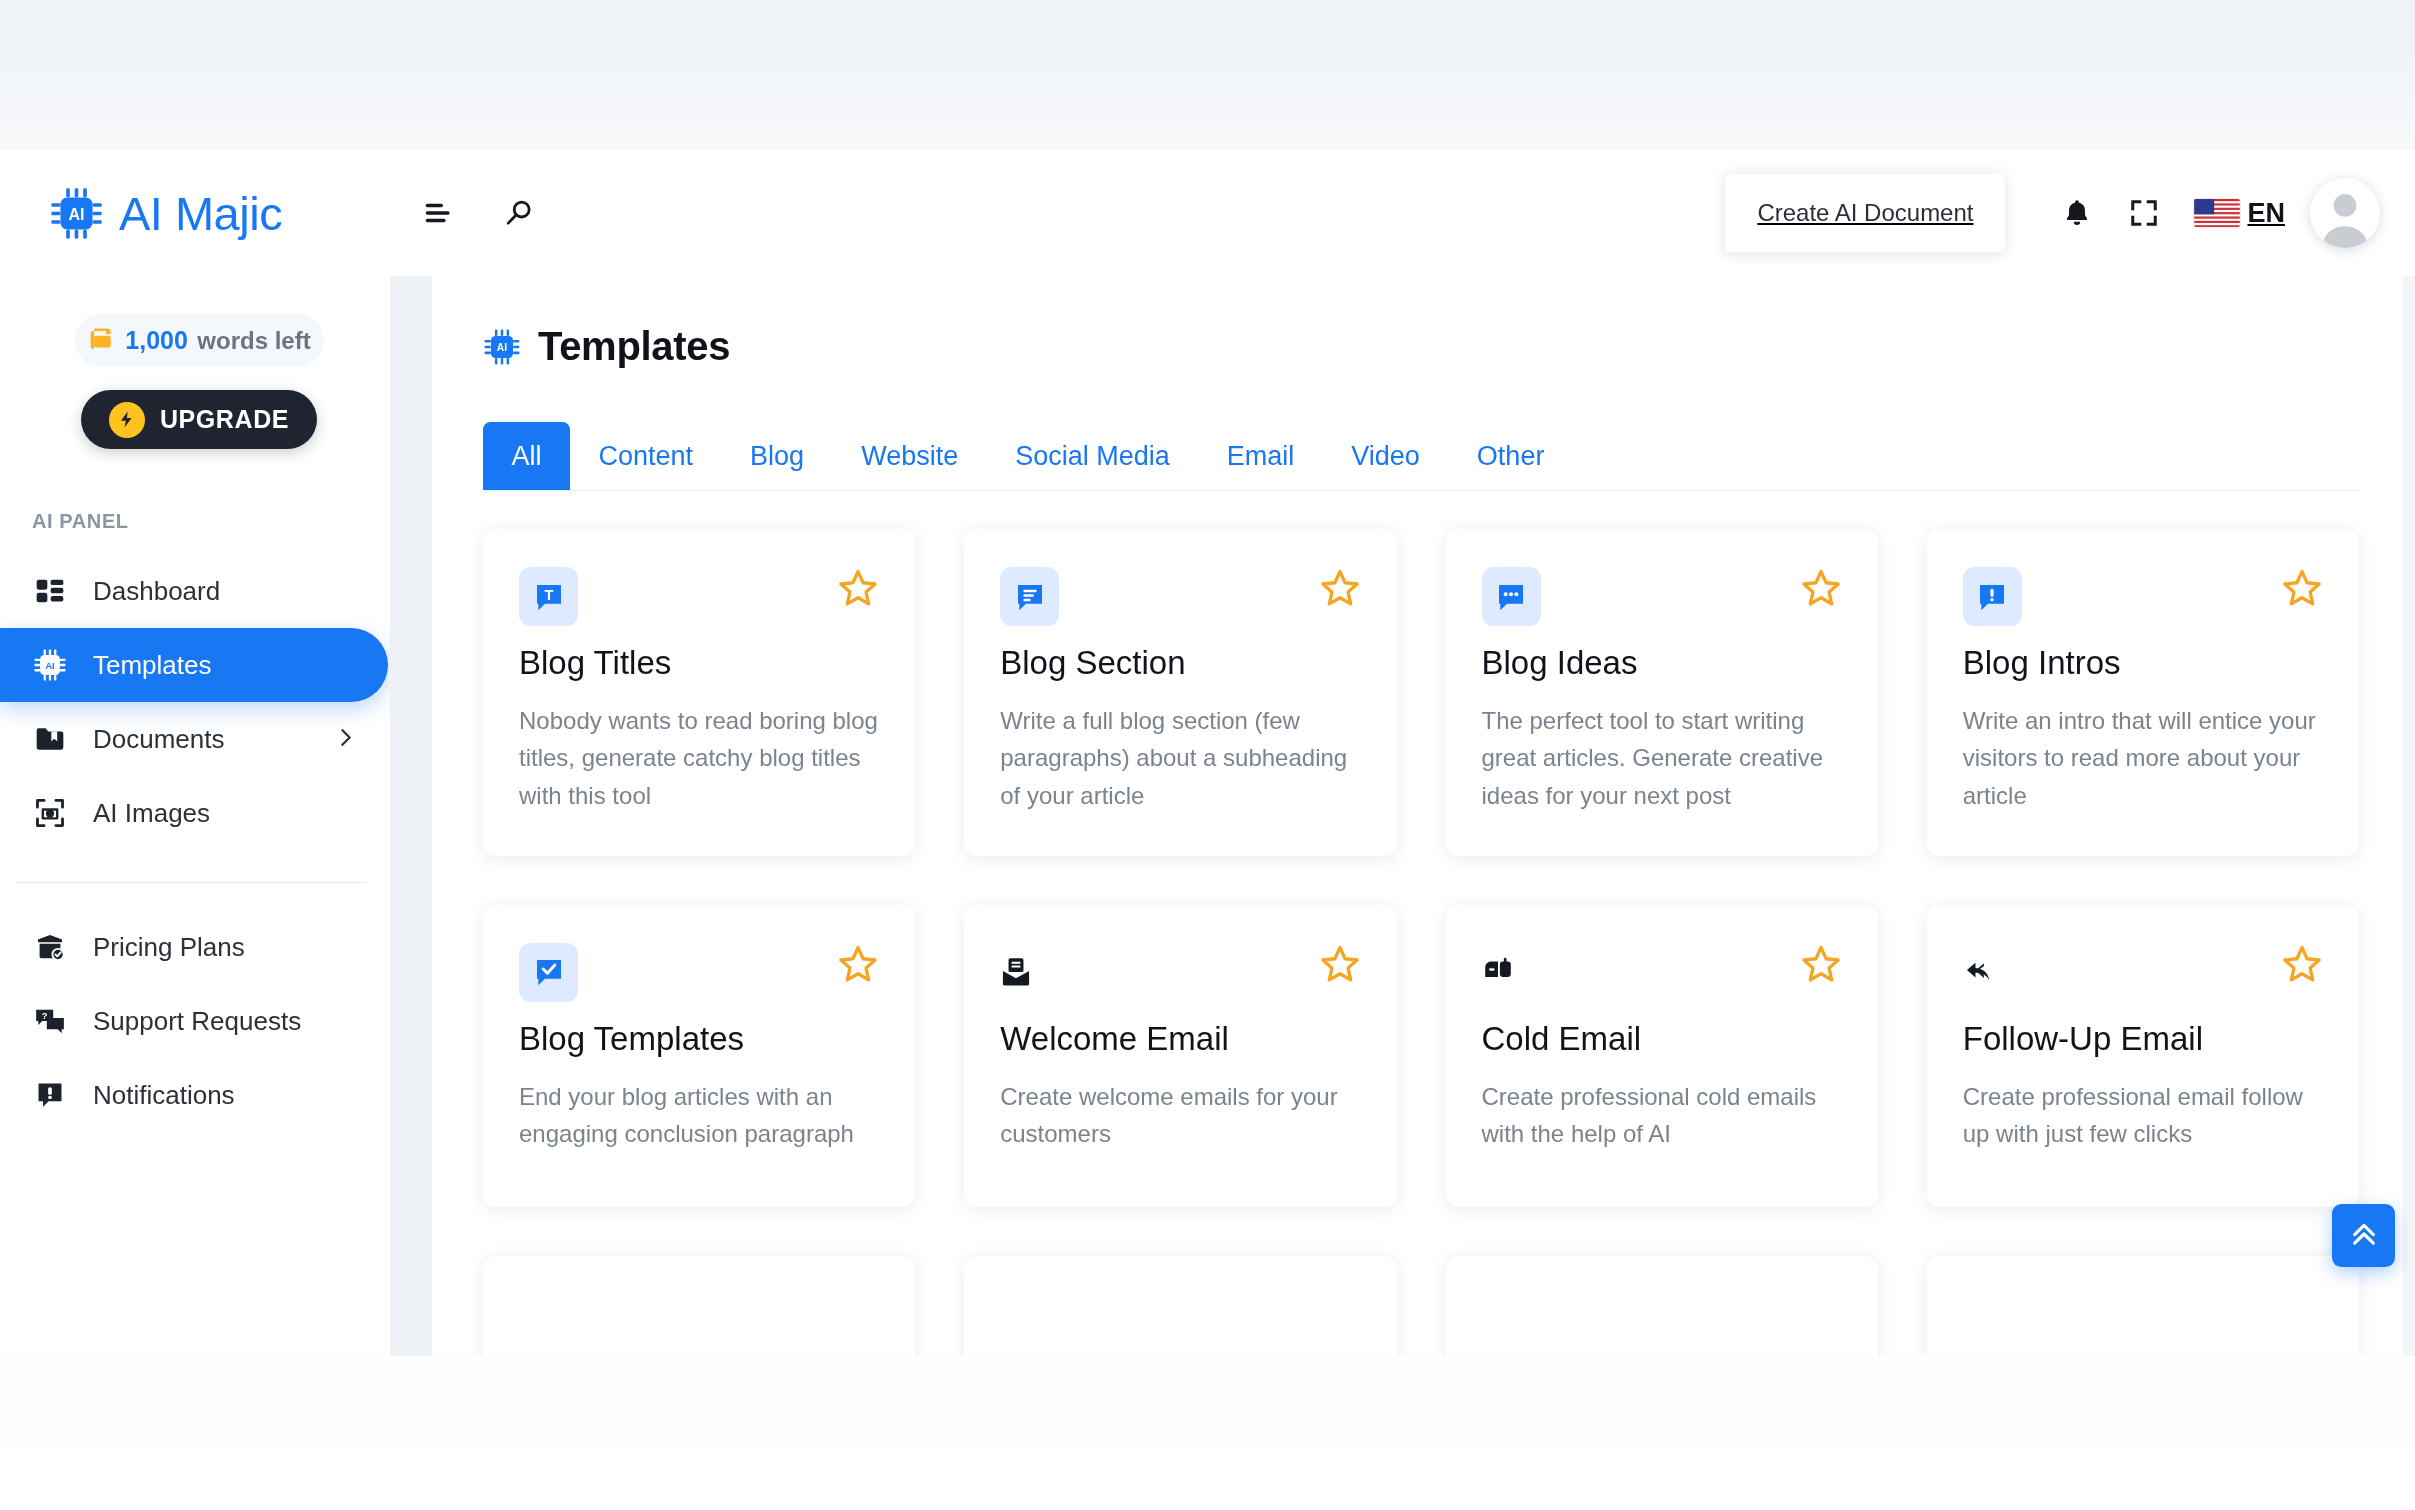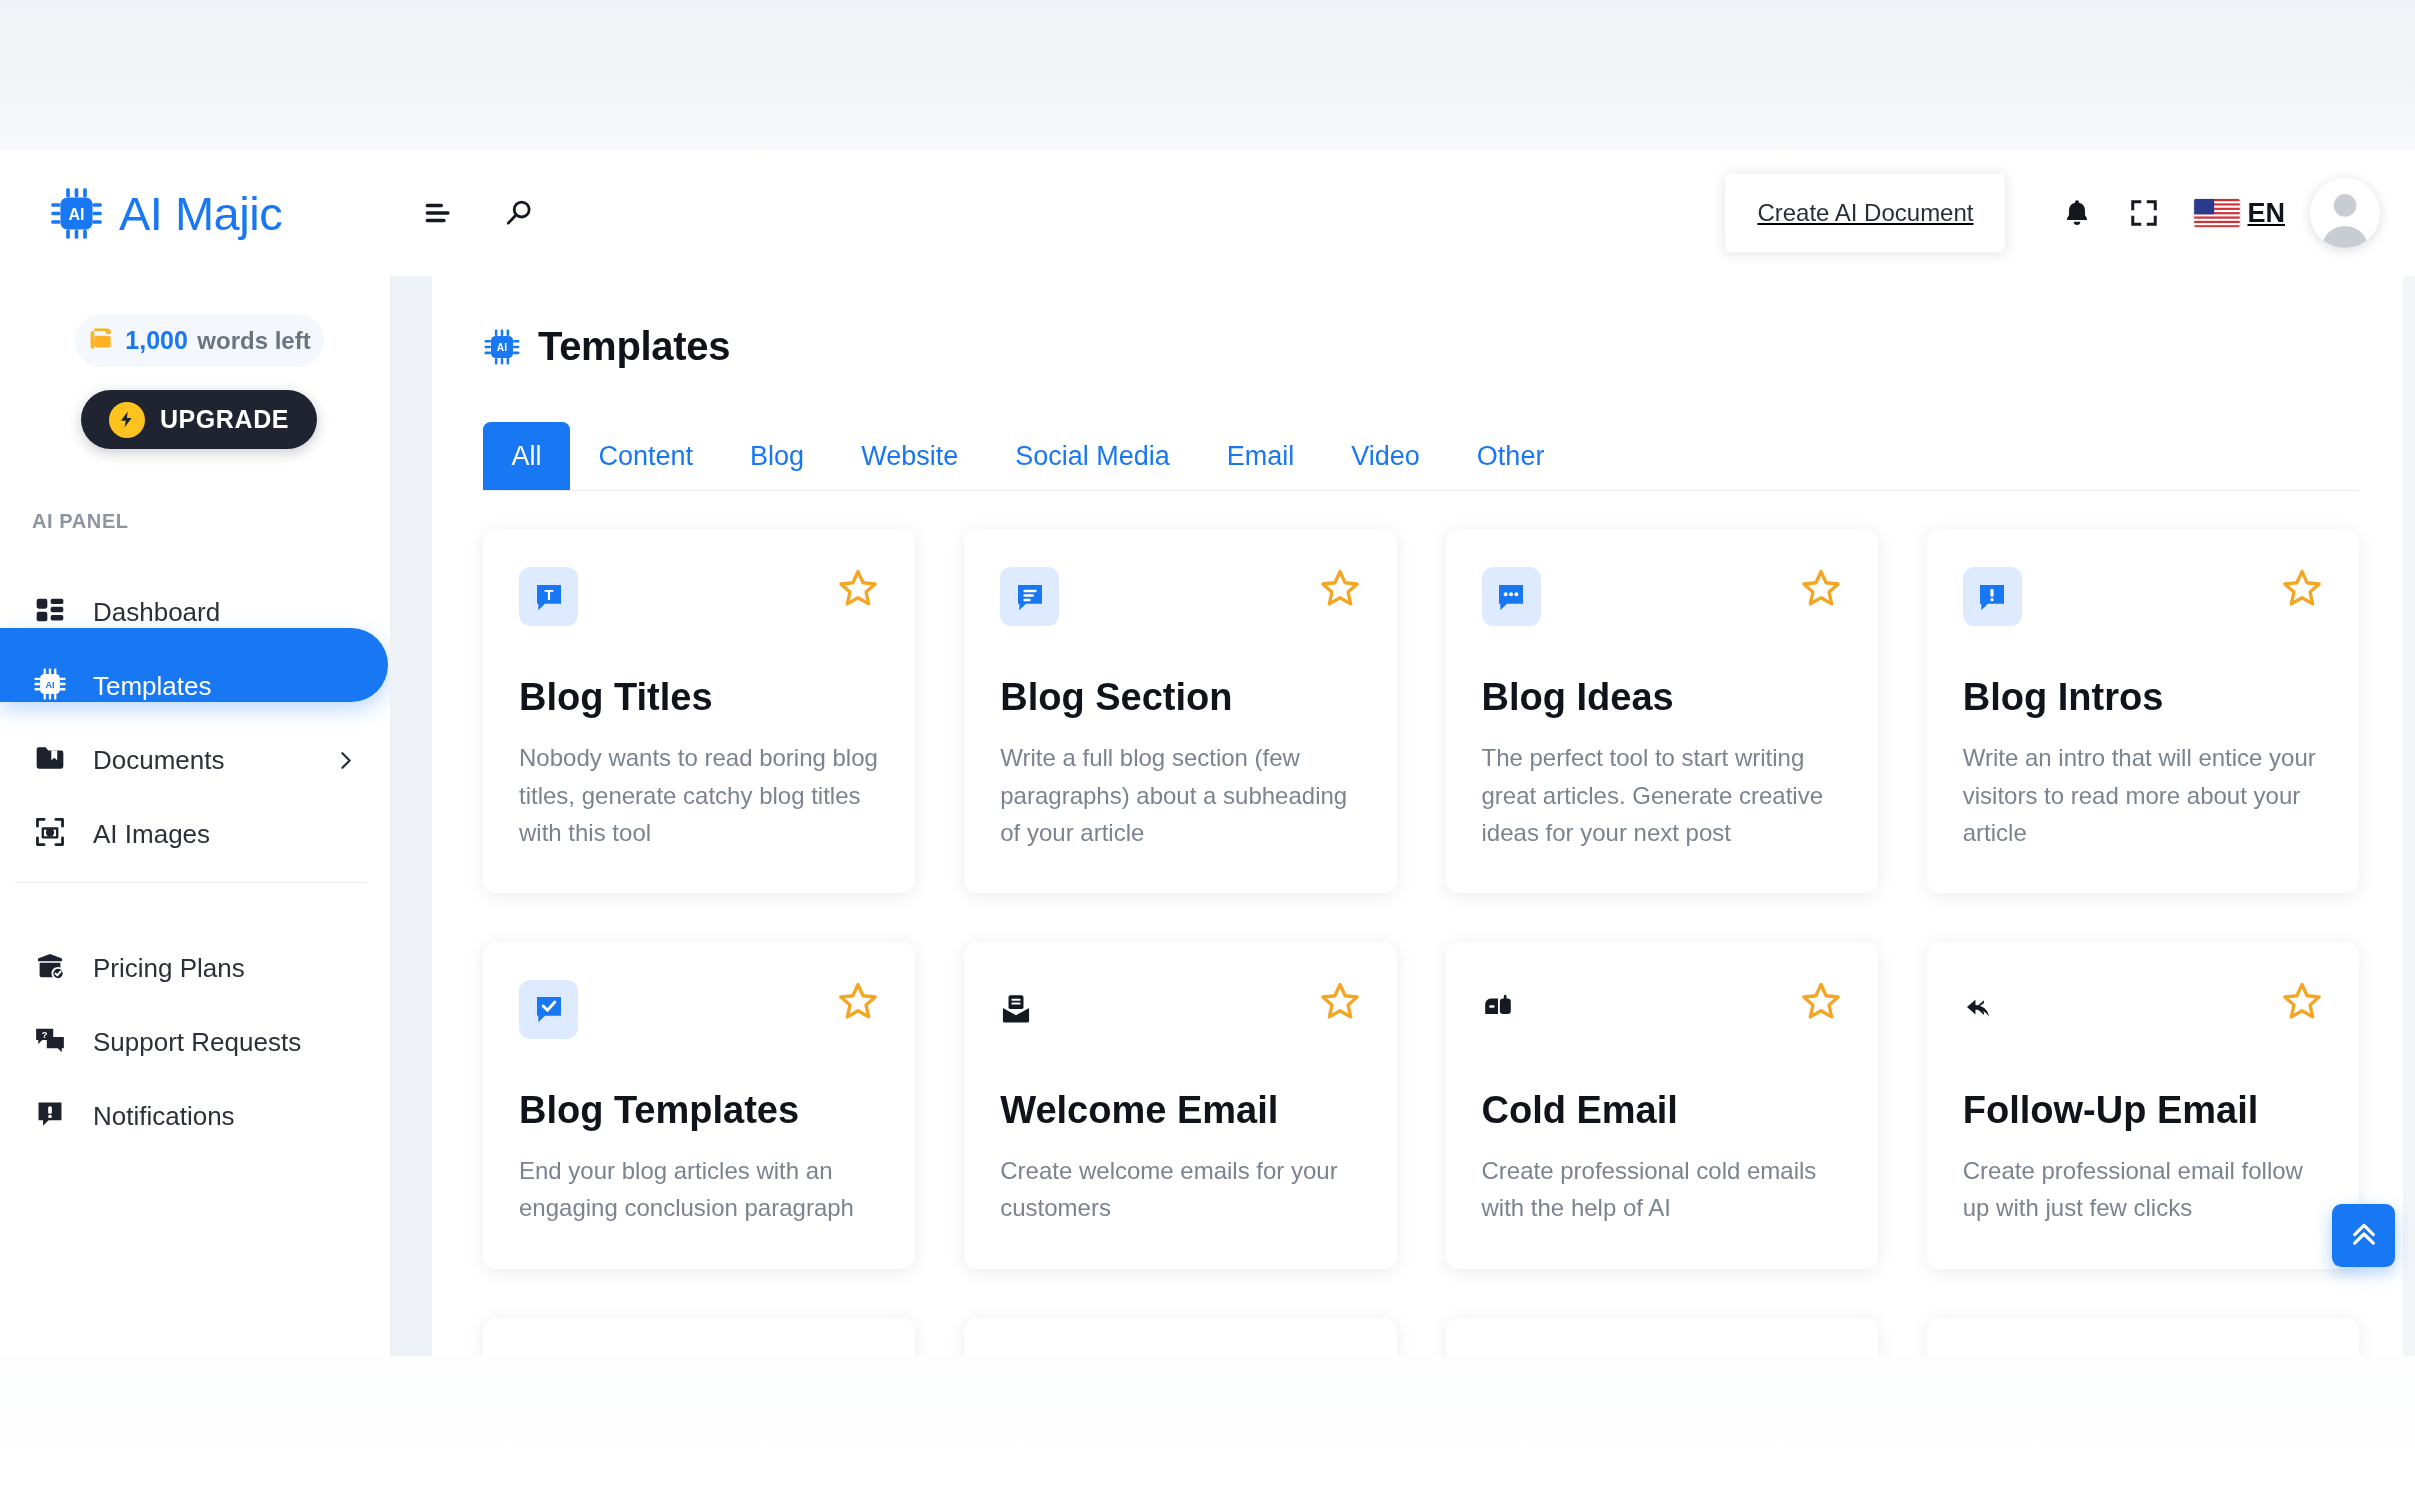--- a/index.html
+++ b/index.html
@@ -90,21 +90,21 @@
     display: flex; align-items: center; justify-content: center; flex: none;
   }
   .upgrade-lbl { font-size: 25px; font-weight: 700; color: #ffffff; letter-spacing: 0.6px; }
 
   .panel-label {
     margin: 61px 0 0 32px;
     font-size: 20px; font-weight: 700; color: #8d95a1; letter-spacing: 0.6px;
   }
   .nav { margin-top: 21px; }
   .nav-item {
-    position: relative; display: flex; align-items: flex-end; gap: 25px;
+    position: relative; display: flex; align-items: center; gap: 25px;
     height: 74px; padding-left: 32px; cursor: pointer;
   }
   .nav-item .ic { width: 36px; height: 36px; display: flex; align-items: center; justify-content: center; flex: none; }
   .nav-item .lbl { font-size: 26px; color: #2c3038; }
   .nav-item.active {
     background: #1877f2; border-radius: 0 38px 38px 0;
     width: 388px; height: 74px;
     box-shadow: 0 7.6px 21px rgba(24,119,242,.28);
   }
   .nav-item.active .lbl { color: #ffffff; }
@@ -157,21 +157,21 @@
   }
   .card-top { display: flex; align-items: flex-start; justify-content: space-between; }
   .card-ic-box {
     width: 59px; height: 59px; border-radius: 11.4px;
     display: flex; align-items: center; justify-content: center; flex: none;
   }
   .card-ic-box.blue { background: #ddeaff; }
   .card-ic-box.plain { background: transparent; }
   .star { width: 42px; height: 42px; cursor: pointer; flex: none; }
   .card-title {
-    margin-top: 48px; font-size: 38px; font-weight: 700; color: #10131a; line-height: 1.22;
+    margin-top: 17px; font-size: 33px; font-weight: 400; color: #10131a; line-height: 1.22;
   }
   .card-desc {
     margin-top: 19px; font-size: 24px; color: #7b838f; line-height: 1.55;
   }
 
   
   .scroll-top {
     position: absolute; right: 21px; bottom: 89px;
     width: 63px; height: 63px; border-radius: 9.5px; background: #1877f2;
     display: flex; align-items: center; justify-content: center; cursor: pointer;

